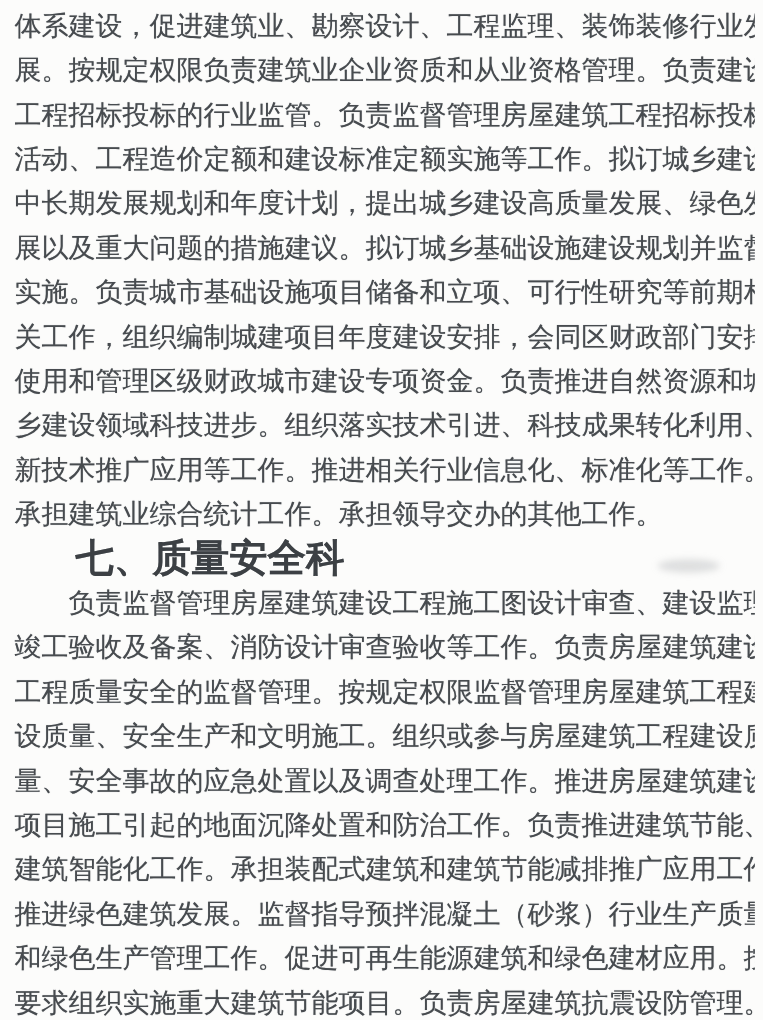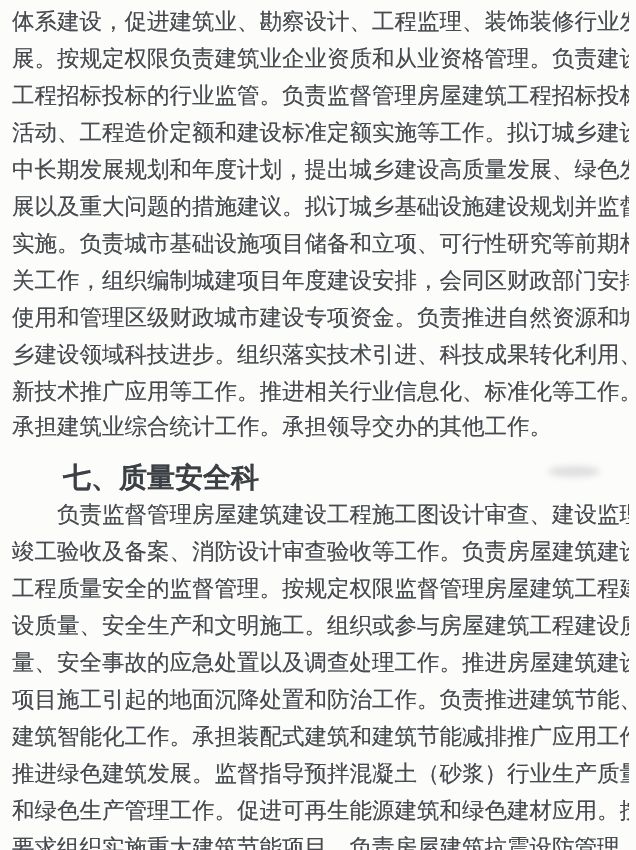--- a/index.html
+++ b/index.html
@@ -29,37 +29,35 @@
     text-shadow: 0 0 0.6px rgba(90, 95, 100, 0.65);
     white-space: nowrap;
     text-align: justify;
     text-align-last: justify;
     text-justify: inter-character;
     overflow: hidden;
   }
   .line.partial {
     text-align: right;
     text-align-last: left;
-    font-family: Liberation Mono, monospace;
   }
   .line.indent {
     text-indent: 45px;
   }
   .heading {
     height: 37px;
     line-height: 37px;
     padding-left: 51px;
     font-family: "Liberation Sans", "DejaVu Sans", sans-serif;
     font-weight: bold;
-    font-size: 28px;
+    font-size: 32px;
     color: #3c4044;
     text-shadow: 0 0 0.5px rgba(70, 75, 80, 0.6);
     text-align: left;
     text-align-last: left;
-    margin-top: 12px;
   }
   .smudge {
     position: absolute;
     left: 548px;
     top: 466px;
     width: 52px;
     height: 11px;
     background: rgba(145, 148, 152, 0.28);
     border-radius: 50%;
     filter: blur(3px);

